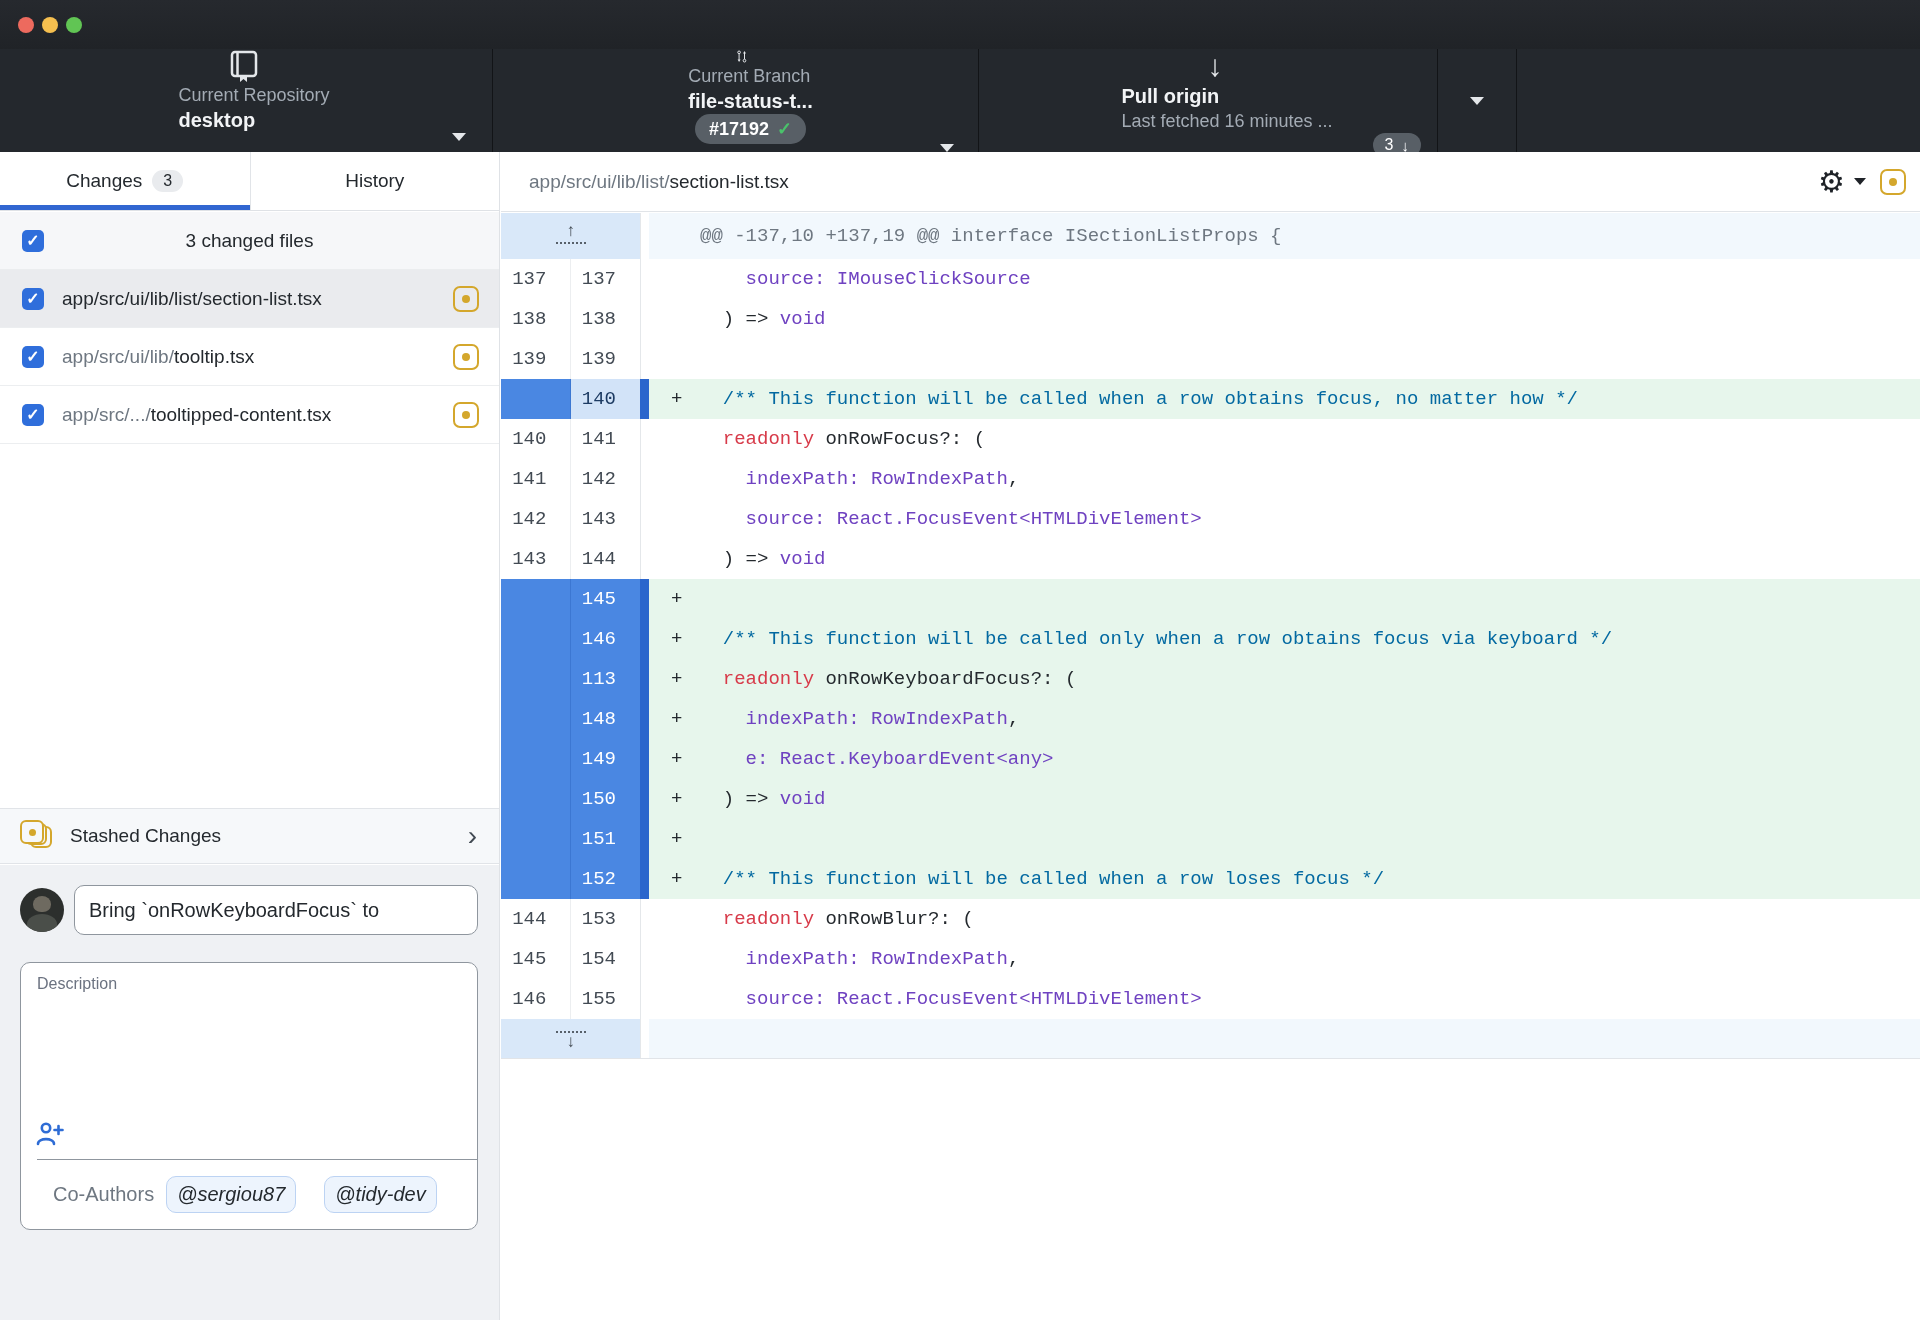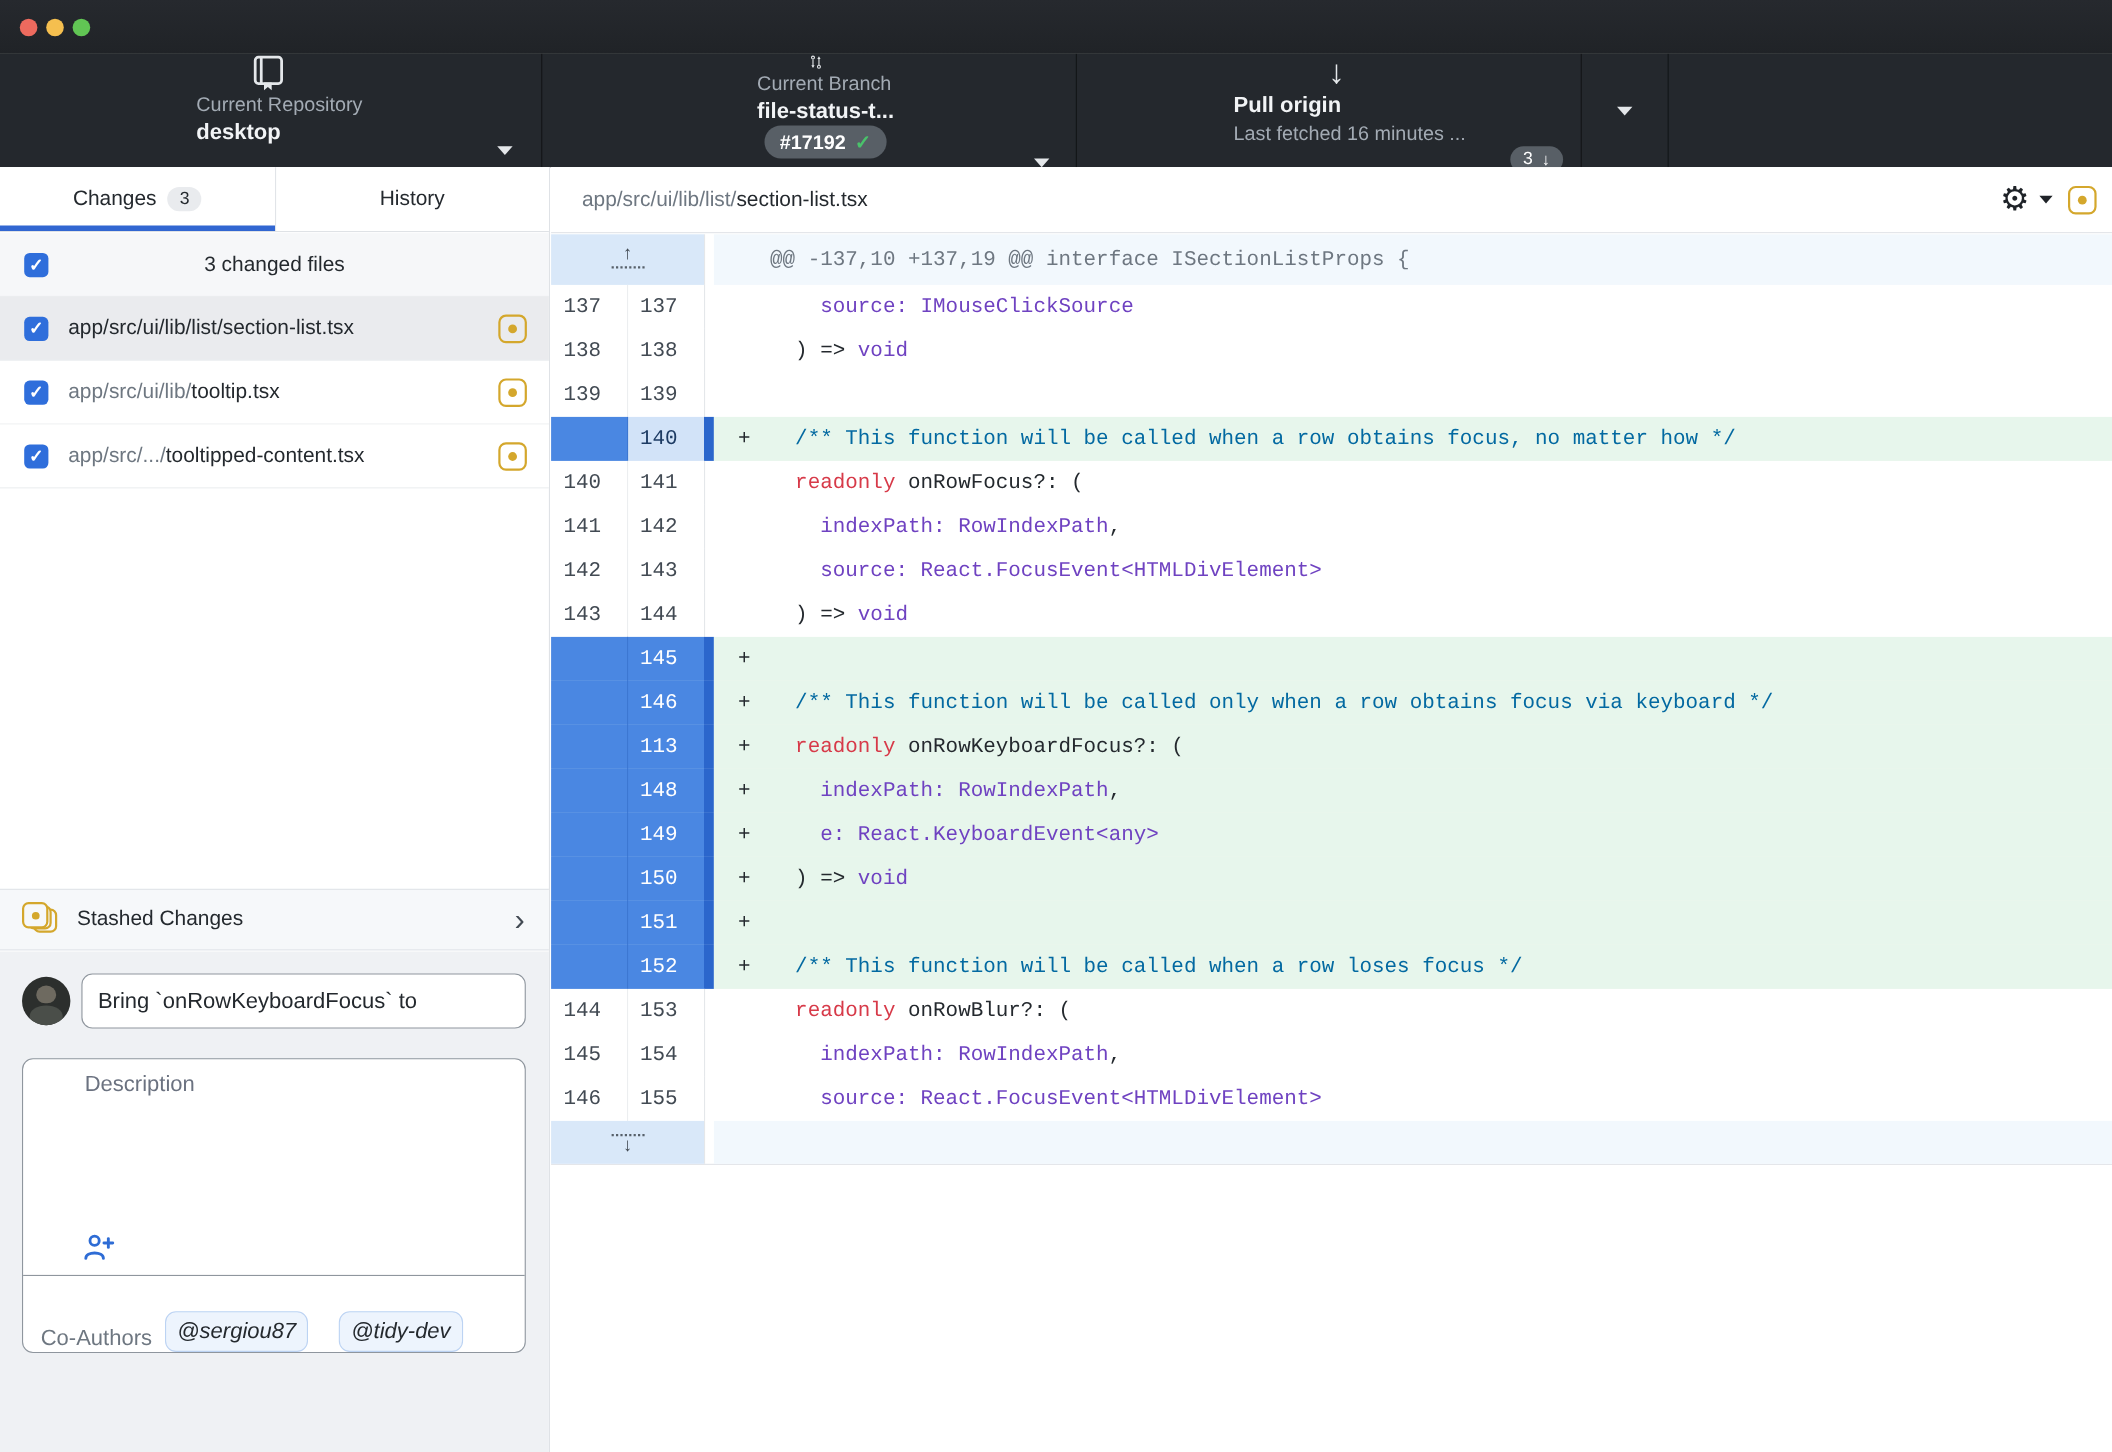--- a/index.html
+++ b/index.html
@@ -71,25 +71,25 @@
   #commit-form { position:absolute; left:0; top:713px; width:100%; height:455px; background:#eff1f4; }
   #avatar { position:absolute; left:20px; top:23px; width:44px; height:44px; border-radius:50%;
             background:#2c2f2d; overflow:hidden; }
   #avatar .head { position:absolute; left:13px; top:8px; width:18px; height:16px; border-radius:50% 50% 45% 45%; background:#6e6a60; }
   #avatar .body { position:absolute; left:7px; top:26px; width:30px; height:20px; border-radius:50% 50% 0 0; background:#4a4e49; }
   #summary { position:absolute; left:74px; top:20px; width:404px; height:50px; background:#fff;
              border:1.5px solid #8f969e; border-radius:10px; font-size:20px; color:#24292e;
              display:flex; align-items:center; padding:0 14px; white-space:nowrap; overflow:hidden; }
   #desc-wrap { position:absolute; left:20px; top:97px; width:458px; background:#fff;
                border:1.5px solid #8f969e; border-radius:10px; }
-  #desc-box { height:196px; position:relative; font-size:20px; color:#6b7280;margin-left:40px; }
+  #desc-box { height:196px; position:relative; font-size:16px; color:#6b7280; }
   #desc-box .ph { position:absolute; left:16px; top:12px; }
   #add-coauthor { position:absolute; left:14px; bottom:10px; width:30px; height:30px; }
-  #coauthor-row { border-top:1.5px solid #8f969e; height:70px; display:flex; align-items:flex-end;
-                  padding:0 12px 0 16px; gap:12px; font-size:20px; }
+  #coauthor-row { border-top:1.5px solid #8f969e; height:70px; display:flex; align-items:center;
+                  padding:0 12px 0 16px; gap:12px; font-size:20px;margin-left:16px; }
   #coauthor-label { color:#6e7781; flex:none; }
   .copill { background:#edf4fd; border:1.5px solid #bcd3f3; border-radius:10px; color:#24292e;
             padding:6px 10px; white-space:nowrap; }
 
   
   #main { position:absolute; left:501px; top:152px; width:1419px; height:1168px; background:#fff; }
   #diff-header { position:absolute; left:0; top:0; width:100%; height:60px; background:#fff;
                  border-bottom:1px solid #e1e4e8; display:flex; align-items:center; font-size:19px; }
   #diff-path { margin-left:28px; }
   #diff-header .right { margin-left:auto; display:flex; align-items:center; gap:14px; margin-right:14px; }

